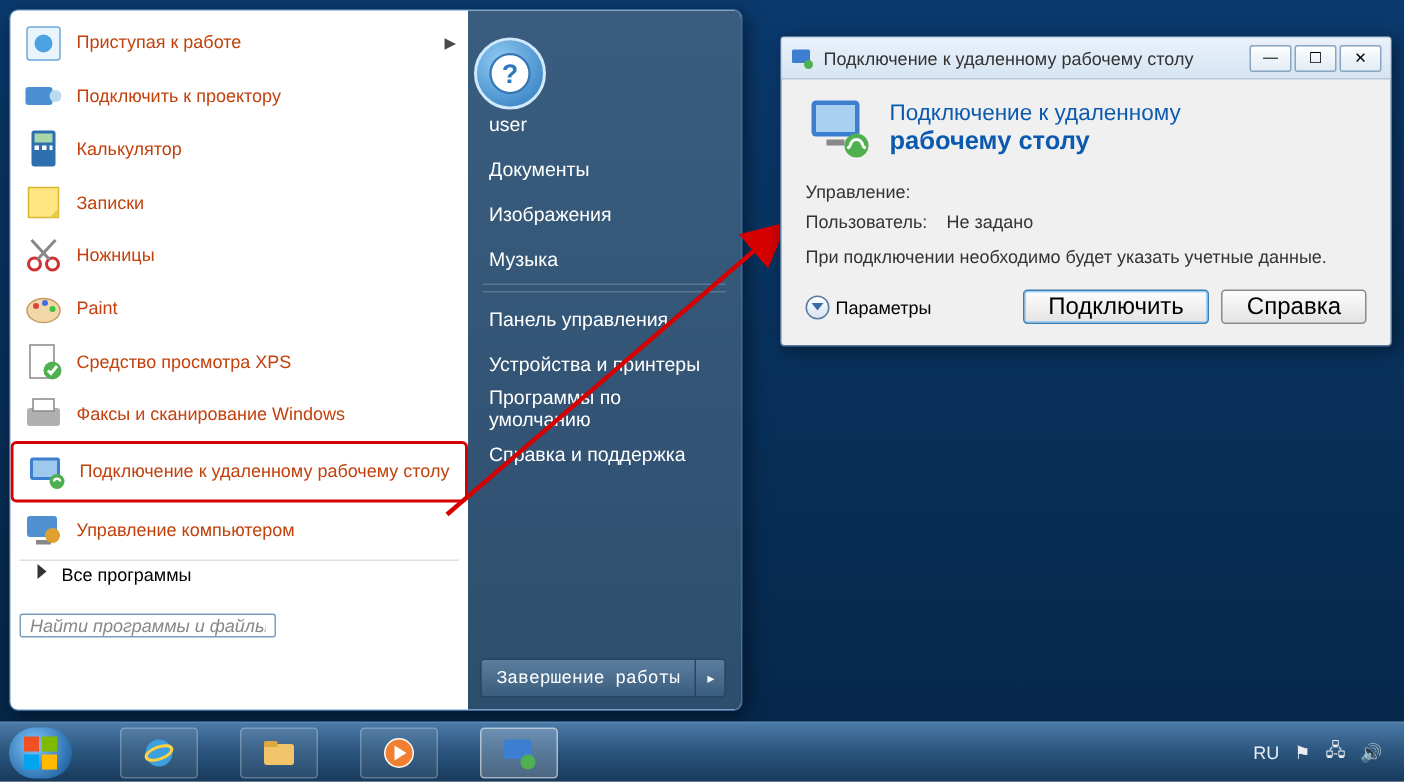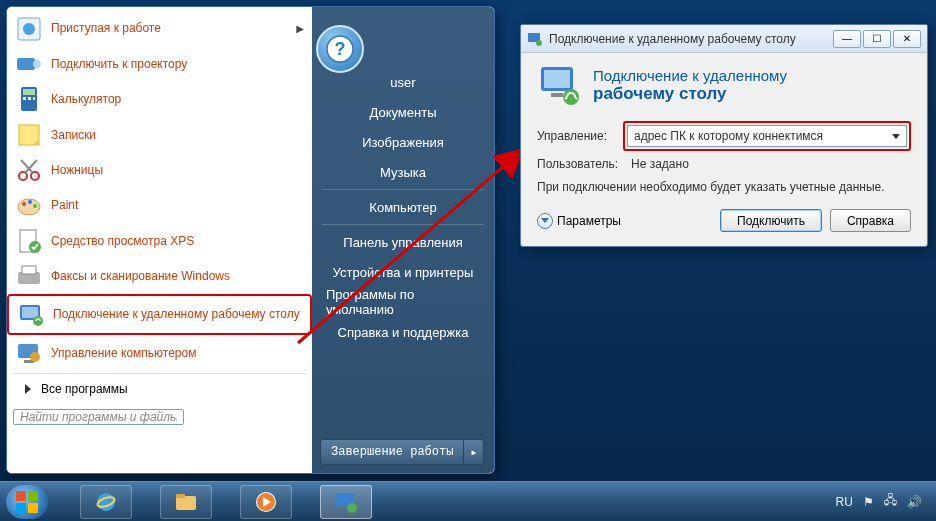--- a/index.html
+++ b/index.html
@@ -56,28 +56,28 @@
 .prog-item .picon {
   width: 28px; height: 28px; margin-right: 8px;
   flex-shrink: 0;
   display:flex;align-items:center;justify-content:center;
 }
 .prog-item .label { color: #c2410c; font-size: 12px; line-height: 1.2; }
 .prog-item .chev { margin-left: auto; color:#4a4a4a; font-size:10px;}
 
 .separator { height:1px; background:#e0e0e0; margin:2px 6px; }
 
-.all-programs { display:flex;align-items:center;height:28px;padding:0 10px 0 18px;cursor:pointer;}
+.all-programs { display:flex;height:28px;padding:0 10px 0 18px;cursor:pointer;}
 .all-programs .tri{width:0;height:0;border-top:5px solid transparent;border-bottom:5px solid transparent;border-left:6px solid #333;margin-right:10px;}
 
 .search-row{display:flex;align-items:flex-start;padding:6px;margin-top:auto;gap:22px;flex-direction:column;}
 .search-input{flex:1;height:24px;border:1px solid #7a9ebd;border-radius:2px;padding:0 6px;font-style:italic;color:#888;font-size:12px;}
 .search-input::placeholder{color:#888;font-style:italic;}
 
-.right-item{height:30px;display:flex;align-items:center;padding:0 14px;color:#fff;font-size:13px;cursor:pointer;justify-content:center;}
+.right-item{height:30px;display:flex;align-items:center;padding:0 14px;color:#fff;font-size:13px;cursor:pointer;}
 .right-sep{height:1px;background:rgba(255,255,255,0.18);margin:2px 10px;}
 
 .shutdown-btn{
   display:flex;align-items:center;height:26px;
   background:linear-gradient(180deg,#5c7e9e,#3b5d7d);
   border:1px solid #2a4560;border-radius:3px;
   color:#fff;font-size:12px;cursor:pointer;font-family:Liberation Mono, monospace;
 }
 .shutdown-btn .main{padding:0 10px;}
 .shutdown-btn .arrow{width:20px;border-left:1px solid #2a4560;display:flex;align-items:center;justify-content:center;height:100%;}
@@ -114,21 +114,21 @@
 }
 .combobox .cbarrow{margin-left:auto;width:0;height:0;border-left:4px solid transparent;border-right:4px solid transparent;border-top:5px solid #333;}
 .combo-wrap{border:2px solid #d60000;padding:2px;flex:1;border-radius:3px;}
 
 .rdp-note{font-size:12px;color:#333;margin:8px 0 14px;line-height:1.35;}
 
 .rdp-footer{display:flex;align-items:center;gap:8px;}
 .params{display:flex;align-items:center;gap:4px;cursor:pointer;font-size:12px;}
 .params .circ{width:16px;height:16px;border:1px solid #5a7aa0;border-radius:50%;background:linear-gradient(180deg,#fff,#d6e4f2);display:flex;align-items:center;justify-content:center;}
 .params .circ::after{content:"";width:0;height:0;border-left:4px solid transparent;border-right:4px solid transparent;border-top:5px solid #3c6ea5;}
-.btn{height:23px;padding:0 16px;border:1px solid #8a8a8a;border-radius:3px;background:linear-gradient(180deg,#fdfdfd,#e3e3e3);font-size:12px;cursor:pointer;}
+.btn{height:23px;padding:0 16px;border:1px solid #8a8a8a;border-radius:3px;background:linear-gradient(180deg,#fdfdfd,#e3e3e3);font-size:16px;cursor:pointer;}
 .btn.primary{border-color:#3c7fb1;box-shadow:0 0 0 1px #a3d1f5 inset;}
 
 
 .taskbar{
   position:absolute;left:0;bottom:0;width:100%;height:40px;
   background:linear-gradient(180deg,#4b7aa8 0%,#2d5780 45%,#173a5c 100%);
   display:flex;align-items:center;padding:0 6px;
   border-top:1px solid #5c8ab5;
   gap:24px;
 }
@@ -292,23 +292,20 @@
     <div class="right-item">
         <span>Документы</span>
       </div>
     <div class="right-item">
         <span>Изображения</span>
       </div>
     <div class="right-item">
         <span>Музыка</span>
       </div>
     <div class="right-sep"></div>
-    <div class="right-item">
-        <span>Компьютер</span>
-      </div>
     <div class="right-sep"></div>
     <div class="right-item">
         <span>Панель управления</span>
       </div>
     <div class="right-item">
         <span>Устройства и принтеры</span>
       </div>
     <div class="right-item">
         <span>Программы по умолчанию</span>
       </div>
@@ -358,26 +355,20 @@
         <path d="M30 34 l-2 2 M38 34 l2 2" stroke="#fff" stroke-width="2"></path>
       </svg>
       <div class="headtext">
         <div>Подключение к удаленному</div>
         <div class="bold">рабочему столу</div>
       </div>
     </div>
 
     <div class="rdp-row">
       <span class="lbl">Управление:</span>
-      <div class="combo-wrap">
-        <div class="combobox">
-          <span>адрес ПК к которому коннектимся</span>
-          <span class="cbarrow"></span>
-        </div>
-      </div>
     </div>
 
     <div class="rdp-row">
       <span class="lbl">Пользователь:</span>
       <span style="margin-left:8px;">Не задано</span>
     </div>
 
     <div class="rdp-note">При подключении необходимо будет указать учетные данные.</div>
 
     <div class="rdp-footer">

